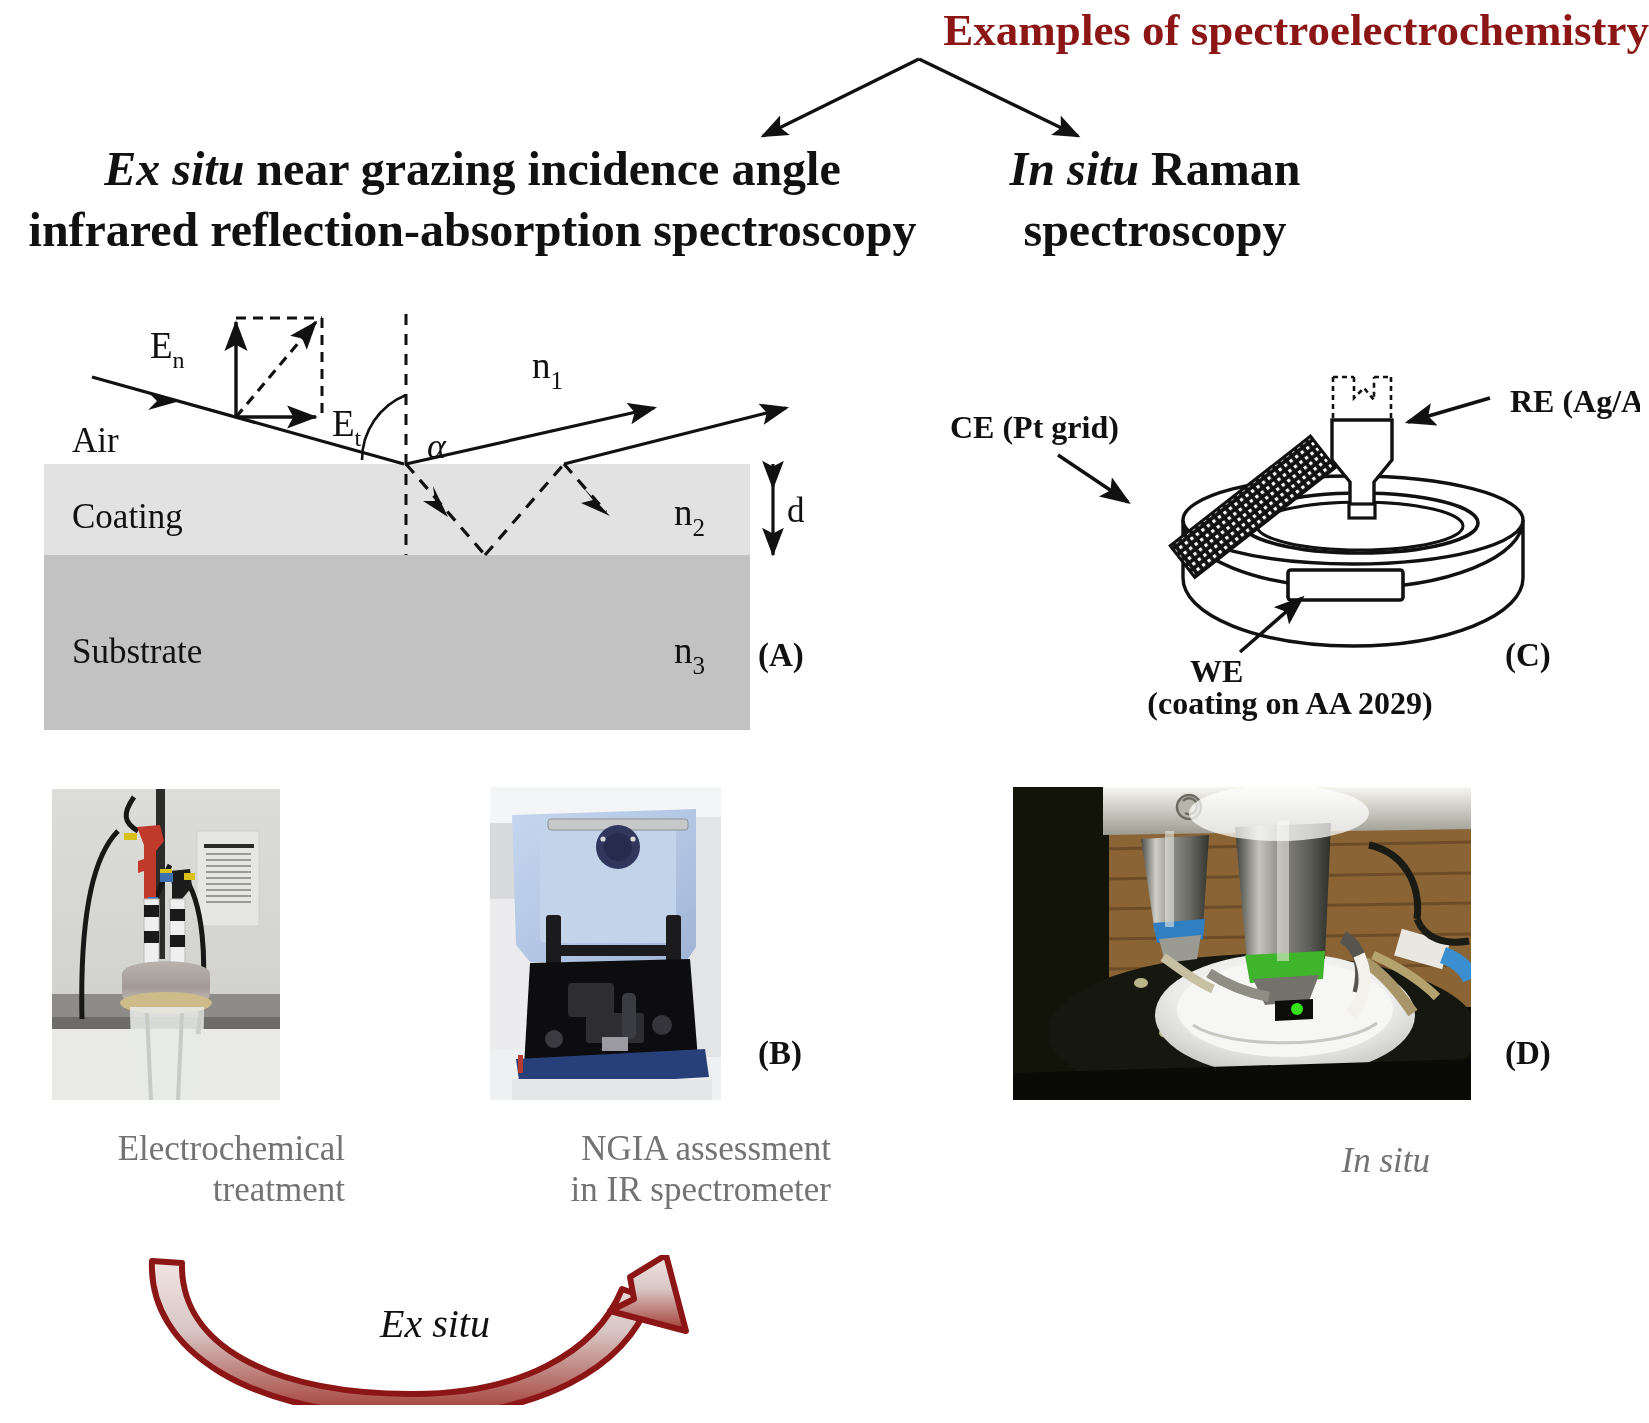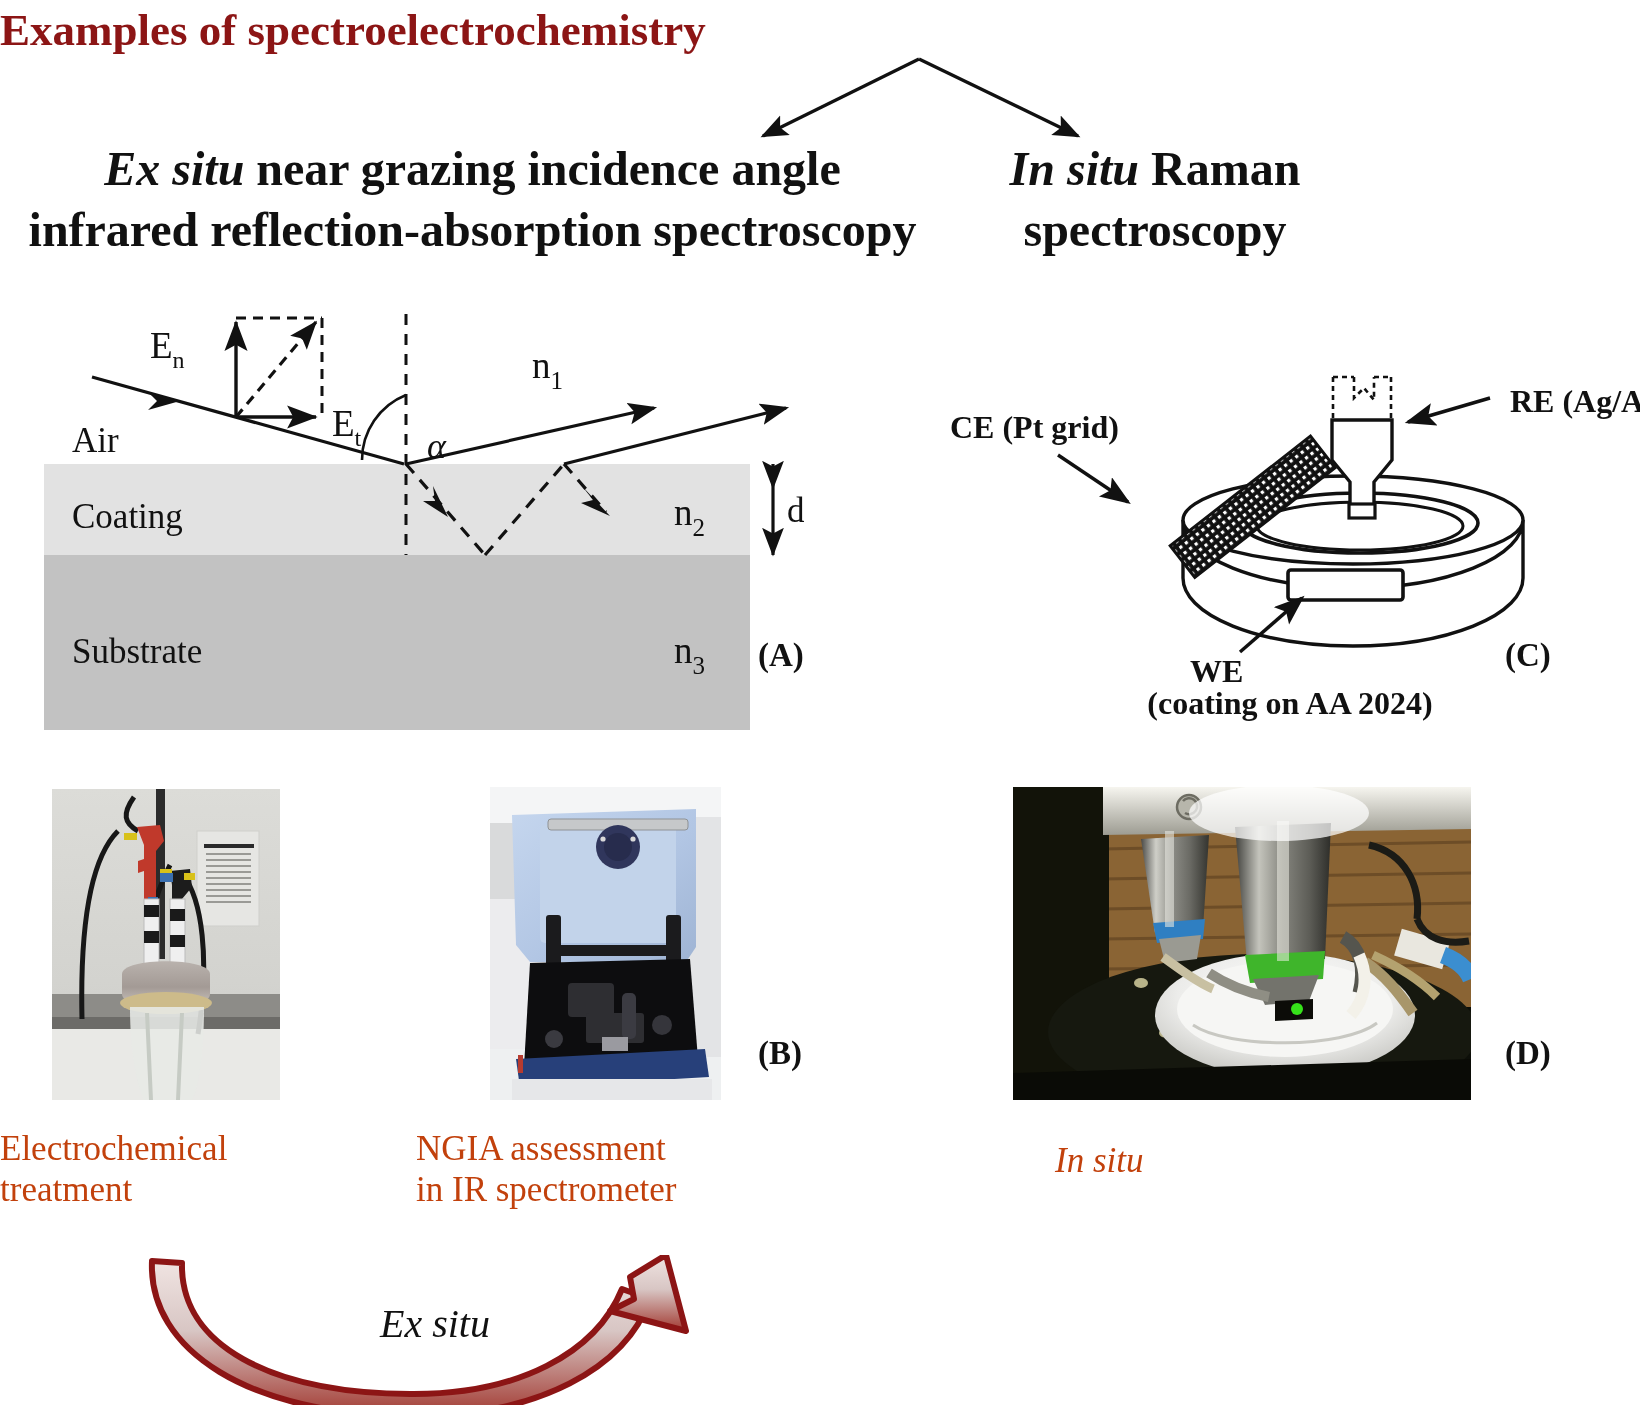--- a/index.html
+++ b/index.html
@@ -13,21 +13,21 @@
     height: 1423px;
     background: #ffffff;
     font-family: "Liberation Serif", "DejaVu Serif", serif;
     overflow: hidden;
   }
   .abs { position: absolute; }
 
   
   #main-title {
     left: 0; top: 4px; width: 1649px;
-    text-align: left;
+    text-align: right;
     font-size: 45px;
     font-weight: bold;
     color: #8c1515;
     letter-spacing: 0px;
     white-space: nowrap;
   }
 
   
   #branch-arrows { left: 700px; top: 40px; width: 440px; height: 110px; }
 
@@ -62,22 +62,22 @@
 
   
   .photo { overflow: hidden; position: absolute; }
   #photo-b1 { left: 52px; top: 789px; width: 228px; height: 311px; }
   #photo-b2 { left: 490px; top: 787px; width: 231px; height: 313px; }
   #photo-d  { left: 1013px; top: 787px; width: 458px; height: 313px; }
 
   
   .caption {
     font-size: 35px;
-    color: #c2410c;
-    text-align: left;
+    color: #737373;
+    text-align: right;
     line-height: 1.18;
   }
   #caption-b1 { left: 0px; top: 1128px; width: 345px; }
   #caption-b2 { left: 416px; top: 1128px; width: 415px; }
   #caption-d  { left: 1055px; top: 1140px; width: 375px; font-style: italic; }
 
   
   #ex-situ-arrow { left: 110px; top: 1255px; width: 640px; height: 150px; }
   #ex-situ-label {
     left: 255px; top: 1300px; width: 360px;
@@ -229,21 +229,21 @@
       </g>
 
       <g font-family="Liberation Serif, serif" fill="#111" font-weight="bold">
         <text x="0" y="78" font-size="32">CE (Pt grid)</text>
         <text x="560" y="52" font-size="32">RE (Ag/AgCl)</text>
         <text x="240" y="322" font-size="32">WE</text>
       </g>
     </svg>
   </div>
 
-  <div class="abs" id="label-we-sub" style="left:1010px; top:685px; width:560px; text-align:center; font-size:32px; font-weight:bold; color:#111;">(coating on AA 2024)</div>
+  <div class="abs" id="label-we-sub" style="left:1010px; top:685px; width:560px; text-align:center; font-size:32px; font-weight:bold; color:#111;">(coating on AA 2029)</div>
 
   <div class="abs panel-letter" id="label-c">(C)</div>
 
   <div class="photo" id="photo-b1">
     <svg width="228" height="311" viewBox="0 0 228 311">
       <defs>
         <linearGradient id="wallgrad" x1="0" y1="0" x2="0" y2="1">
           <stop offset="0%" stop-color="#dcdcd8"></stop>
           <stop offset="62%" stop-color="#d3d3cf"></stop>
           <stop offset="100%" stop-color="#c9c9c5"></stop>

